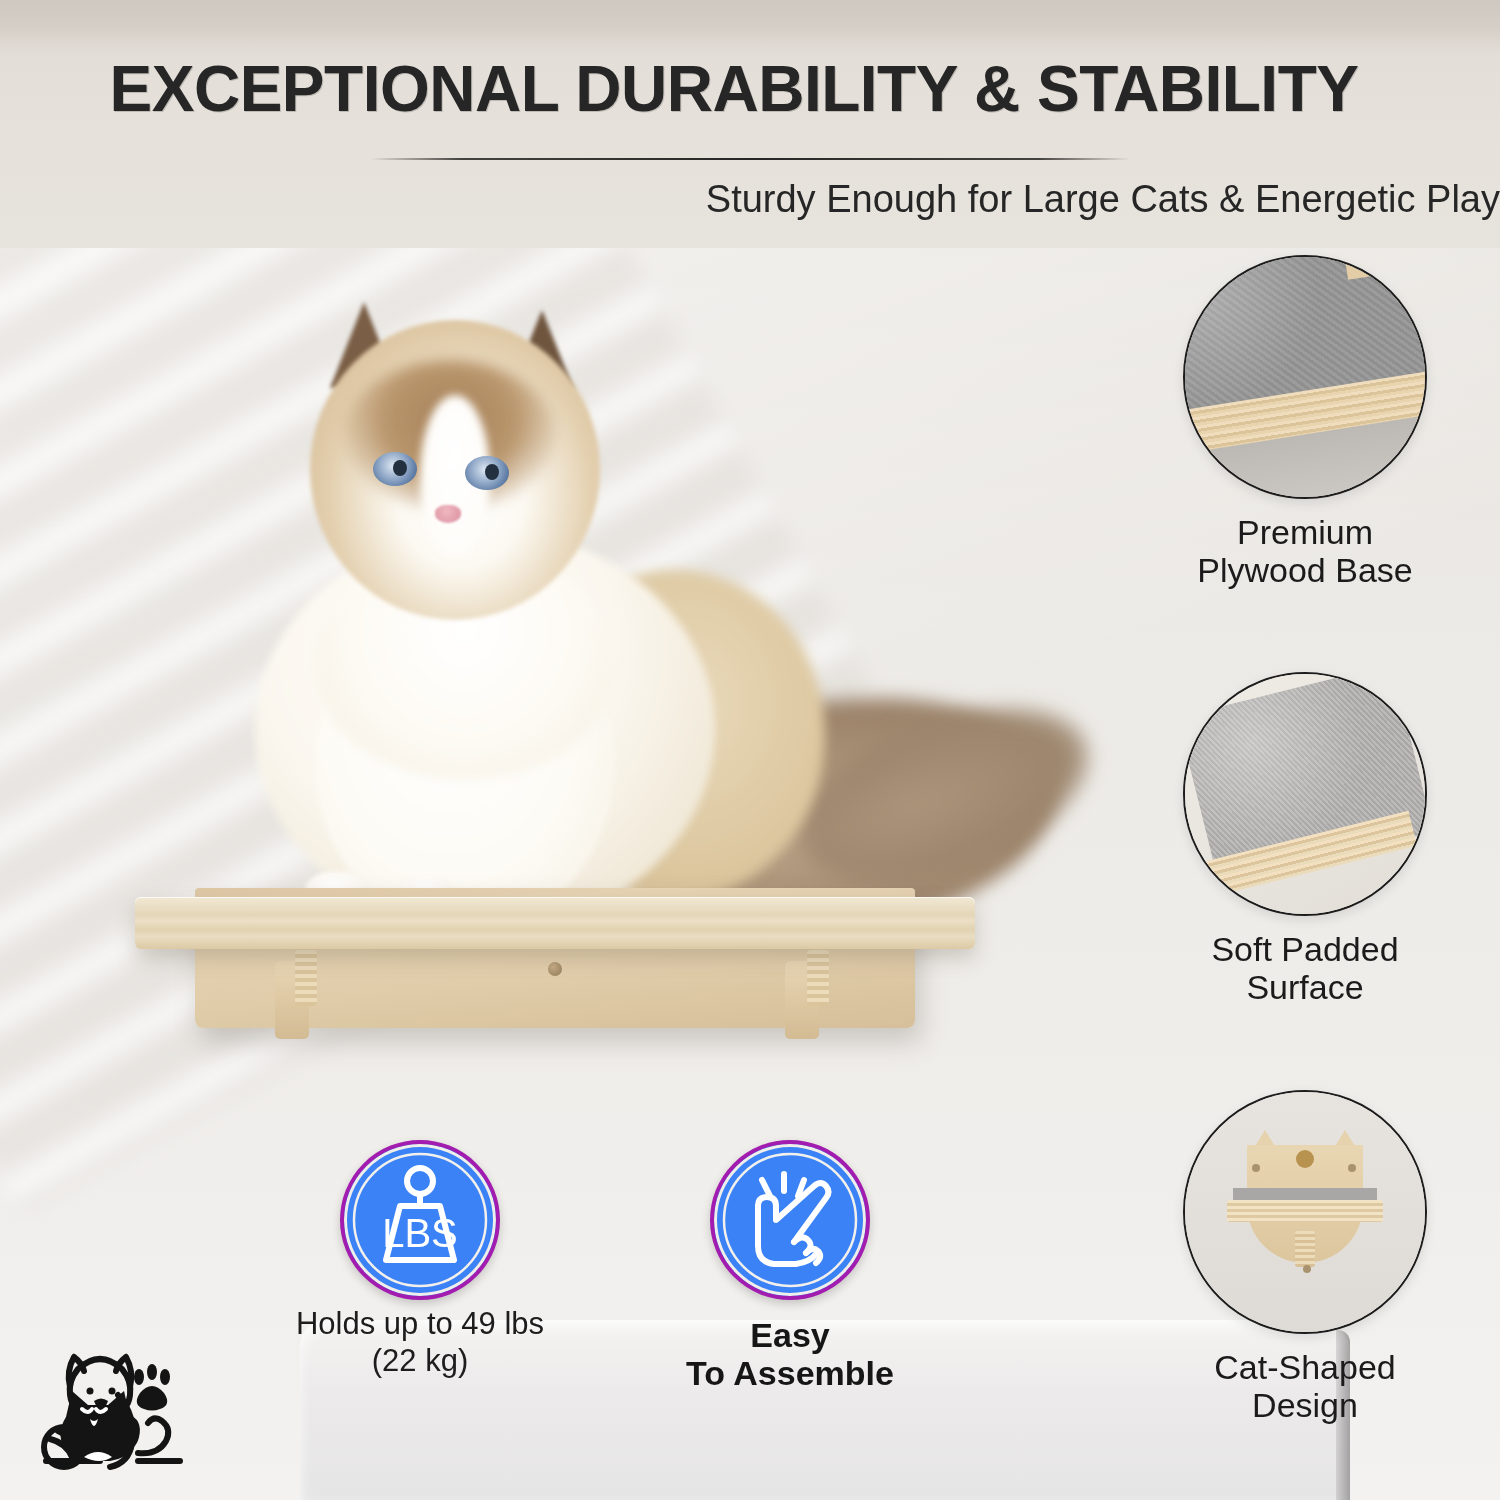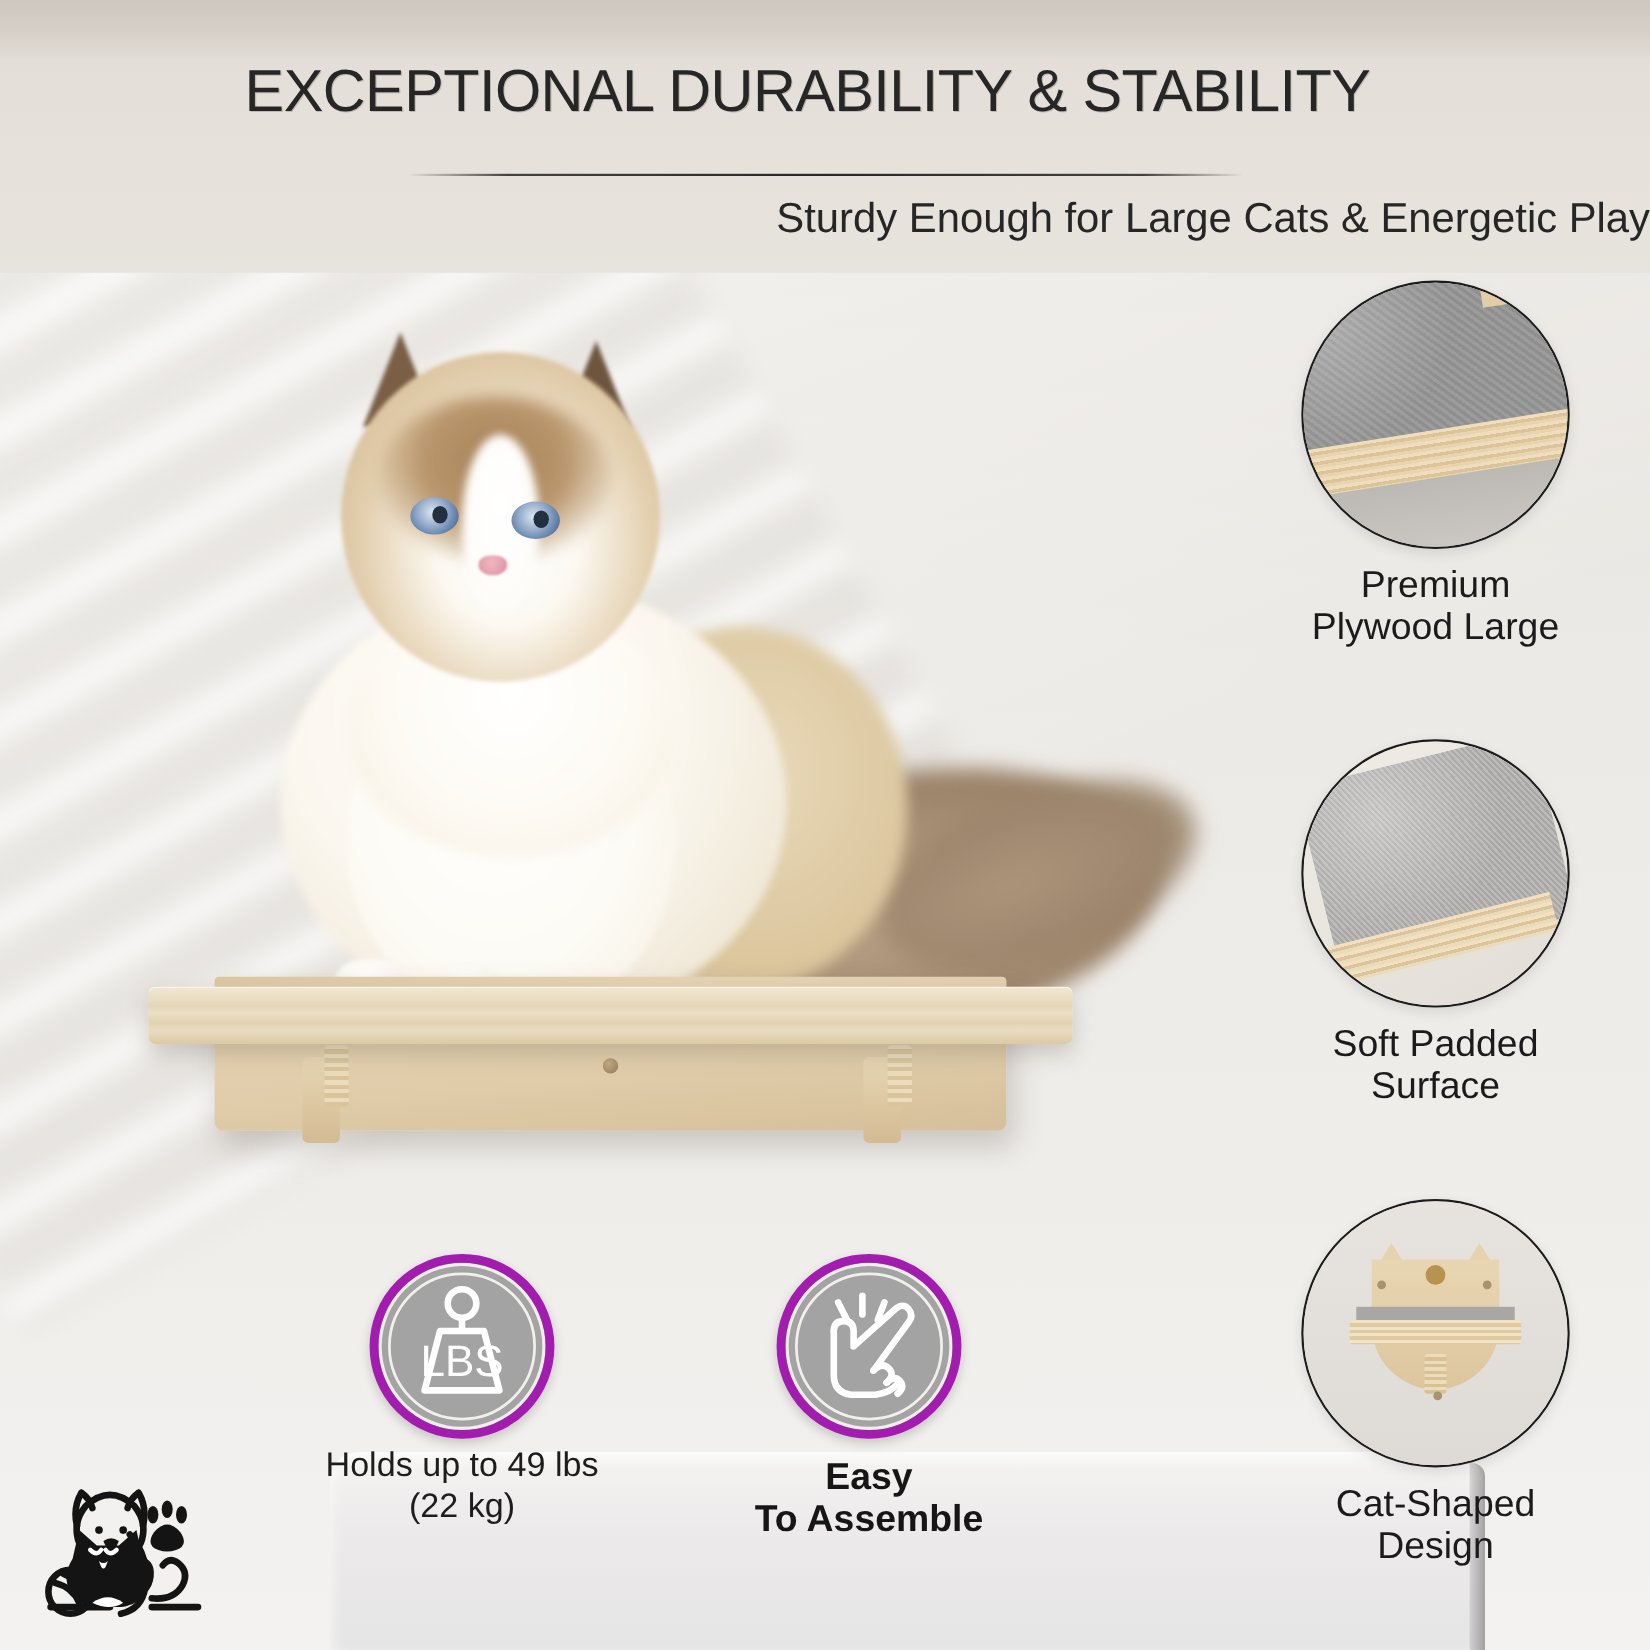--- a/index.html
+++ b/index.html
@@ -8,21 +8,21 @@
     font-family:"Liberation Sans","DejaVu Sans",sans-serif;
     background:#e9e5e0;
   }
   #stage{position:relative;width:1500px;height:1500px;overflow:hidden;background:#eceae6;}
 
   
   .header{position:absolute;left:0;top:0;width:1500px;height:250px;
     background:linear-gradient(180deg,#cfc8c0 0%,#d6cfc7 11%,#e3ded8 22%,#e6e1db 60%,#e7e3dd 100%);
     overflow:hidden;}
   .header-title{position:absolute;left:0;top:52px;width:1468px;text-align:center;
-    font-size:54px;font-weight:normal;letter-spacing:-0.5px;color:#262626;
+    font-size:64px;font-weight:bold;letter-spacing:-0.5px;color:#262626;
     text-shadow:1px 1px 0 rgba(120,115,110,.35);}
   .header-rule{position:absolute;left:370px;top:158px;width:760px;height:2px;
     background:linear-gradient(90deg,rgba(40,38,36,0) 0%,rgba(40,38,36,.85) 12%,rgba(30,28,26,.95) 50%,rgba(40,38,36,.85) 88%,rgba(40,38,36,0) 100%);}
   .header-sub{position:absolute;left:0;top:178px;width:1500px;text-align:right;
     font-size:38px;font-weight:400;color:#262626;}
 
   
   .photo{position:absolute;left:0;top:248px;width:1500px;height:1252px;
     background:
       linear-gradient(160deg,rgba(255,255,255,.55) 0%,rgba(255,255,255,0) 46%),
@@ -157,21 +157,21 @@
     border-radius:3px;background:repeating-linear-gradient(180deg,#f2e3c4 0 3px,#dfc9a2 3px 6px);}
   .c3 .brk{position:absolute;left:50%;top:58%;margin-left:-10px;width:20px;height:36px;
     background:repeating-linear-gradient(180deg,#ecdcba 0 3px,#d9c096 3px 6px);border-radius:3px;}
   .c3 .logo{position:absolute;left:50%;top:24%;margin-left:-9px;width:18px;height:18px;
     border-radius:50%;background:#b8924f;}
   .c3 .scr{position:absolute;width:8px;height:8px;border-radius:50%;background:#a9936f;}
 
   
   .badge{position:absolute;text-align:center;width:330px;}
   .badge-circle{position:relative;width:152px;height:152px;margin:0 auto;border-radius:50%;
-    background:#a3a3a3;border:8px solid #a21caf;
+    background:#3b82f6;border:4px solid #a21caf;
     box-shadow:0 0 0 3px #f0eeeb inset, 0 4px 10px rgba(0,0,0,.18);}
   .badge-title{margin-top:16px;font-size:34px;font-weight:bold;color:#161616;line-height:1.12;white-space:pre-line;}
   .badge-sub{margin-top:6px;font-size:31px;font-weight:400;color:#1d1d1d;line-height:1.18;white-space:pre-line;}
 
   
   .brand{position:absolute;left:40px;top:1335px;width:160px;height:150px;}
 </style>
 </head>
 <body>
 
@@ -219,21 +219,21 @@
   </div>
 
   <div class="feature" style="top:255px;">
     <div class="circle c1">
       <div class="felt"></div>
       <div class="nub"></div>
       <div class="ply"></div>
       <div class="wall"></div>
     </div>
     <div class="feature-label">Premium
-Plywood Large</div>
+Plywood Base</div>
   </div>
 
   <div class="feature" style="top:672px;">
     <div class="circle c2">
       <div class="bg"></div>
       <div class="pad"></div>
       <div class="edge"></div>
     </div>
     <div class="feature-label">Soft Padded
 Surface</div>

